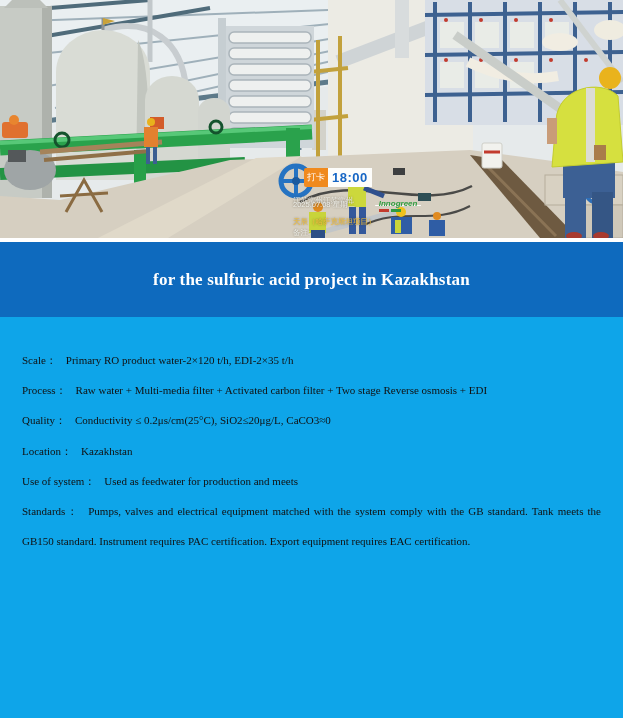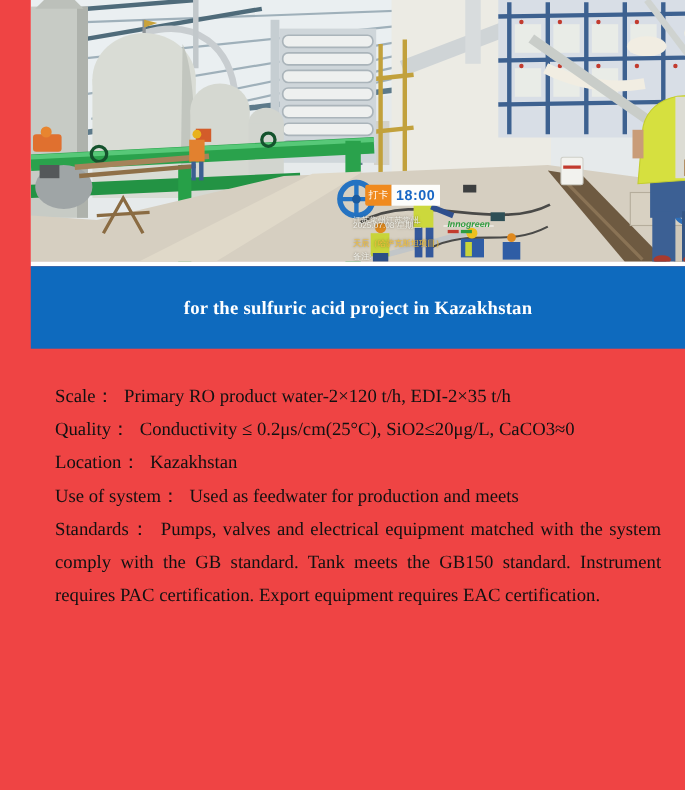--- a/index.html
+++ b/index.html
@@ -1,21 +1,20 @@
 <!DOCTYPE html>
 <html><head>
 <meta charset="utf-8">
 <style>
   * { margin:0; padding:0; box-sizing:border-box; }
   html,body { background:#ffffff; }
   .page {
     position:relative; width:623px; height:718px; margin:0 auto;
-    background:#ef4444; overflow:hidden;
+    background:#0ea5e9; overflow:hidden;
     font-family:"Liberation Serif","DejaVu Serif",serif;
-    padding-left:28px;
   }
   
   .photo { position:relative; width:623px; height:238px; background:#e8ebec; overflow:hidden; }
   .photo svg { display:block; width:623px; height:238px; }
   
   .wm { position:absolute; left:0; top:0; width:100%; height:100%; pointer-events:none; }
   .wm-badge { position:absolute; left:304px; top:168px; height:19px; display:flex; align-items:stretch; }
   .wm-check { background:#f08a1e; color:#fff; font-size:9px; line-height:19px; padding:0 3px;
               border-radius:2px 0 0 2px; font-family:"Liberation Sans",sans-serif; white-space:nowrap;}
   .wm-time  { background:#fdfdfb; color:#1766c4; font-weight:bold; font-size:13px; line-height:19px;
@@ -37,21 +36,21 @@
   
   .gap { height:4px; background:#ffffff; }
   .banner {
     height:75px; background:#0e6abe; color:#ffffff;
     display:flex; flex-direction:column; justify-content:center; align-items:center;
     text-align:center;
   }
   .banner .bl { font-size:17px; line-height:24px; font-weight:bold; letter-spacing:.2px; }
   
   .details { padding:28px 22px 0 22px; color:#111111; }
-  .row { font-size:17px; line-height:30.2px; text-align:justify; }
+  .row { font-size:11px; line-height:30.2px; text-align:justify; }
   .row .colon { margin-right:9px; }
 </style>
 </head>
 <body>
 
 <div class="page">
 
   <div class="photo">
     <svg viewBox="0 0 623 238">
 
@@ -274,19 +273,20 @@
   </div>
 
   <div class="gap"></div>
 
   <div class="banner">
     <div class="bl">for the sulfuric acid project in Kazakhstan</div>
   </div>
 
   <div class="details">
     <p class="row"><span>Scale</span><span class="colon">：</span><span>Primary RO product water-2×120 t/h, EDI-2×35 t/h</span></p>
+    <p class="row"><span>Process</span><span class="colon">：</span><span>Raw water + Multi-media filter + Activated carbon filter + Two stage Reverse osmosis + EDI</span></p>
     <p class="row"><span>Quality</span><span class="colon">：</span><span>Conductivity ≤ 0.2μs/cm(25°C), SiO2≤20μg/L, CaCO3≈0</span></p>
     <p class="row"><span>Location</span><span class="colon">：</span><span>Kazakhstan</span></p>
     <p class="row"><span>Use of system</span><span class="colon">：</span><span>Used as feedwater for production and meets</span></p>
     <p class="row"><span>Standards</span><span class="colon">：</span><span>Pumps, valves and electrical equipment matched with the system comply with the GB standard. Tank meets the GB150 standard. Instrument requires PAC certification. Export equipment requires EAC certification.</span></p>
   </div>
 
 </div>
 
 </body></html>

